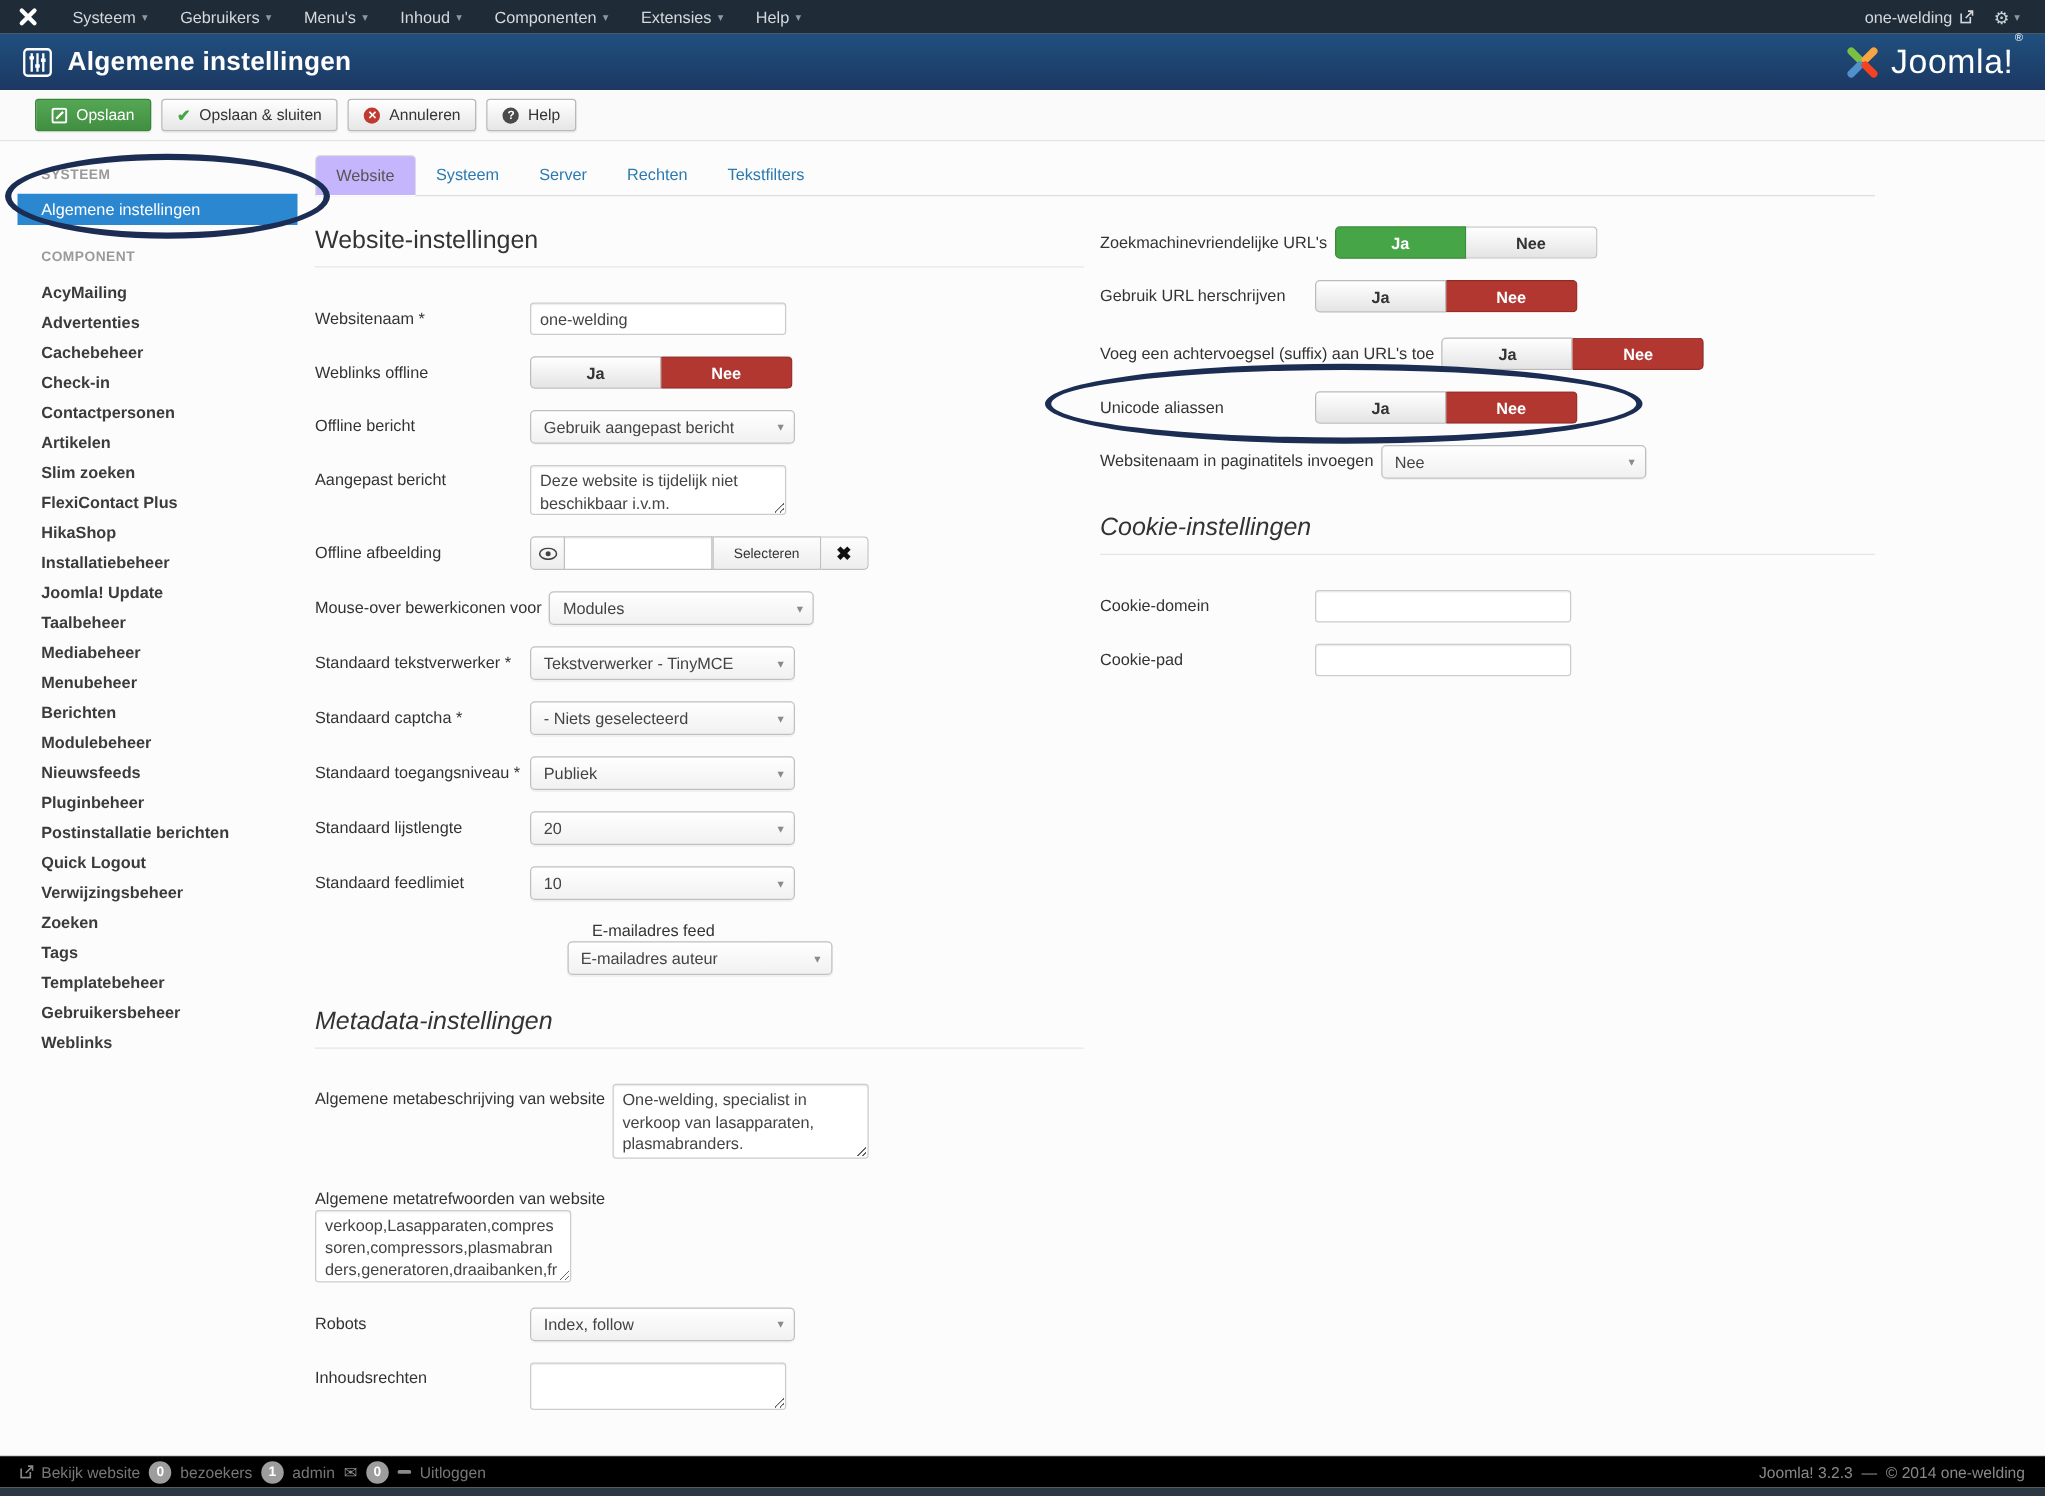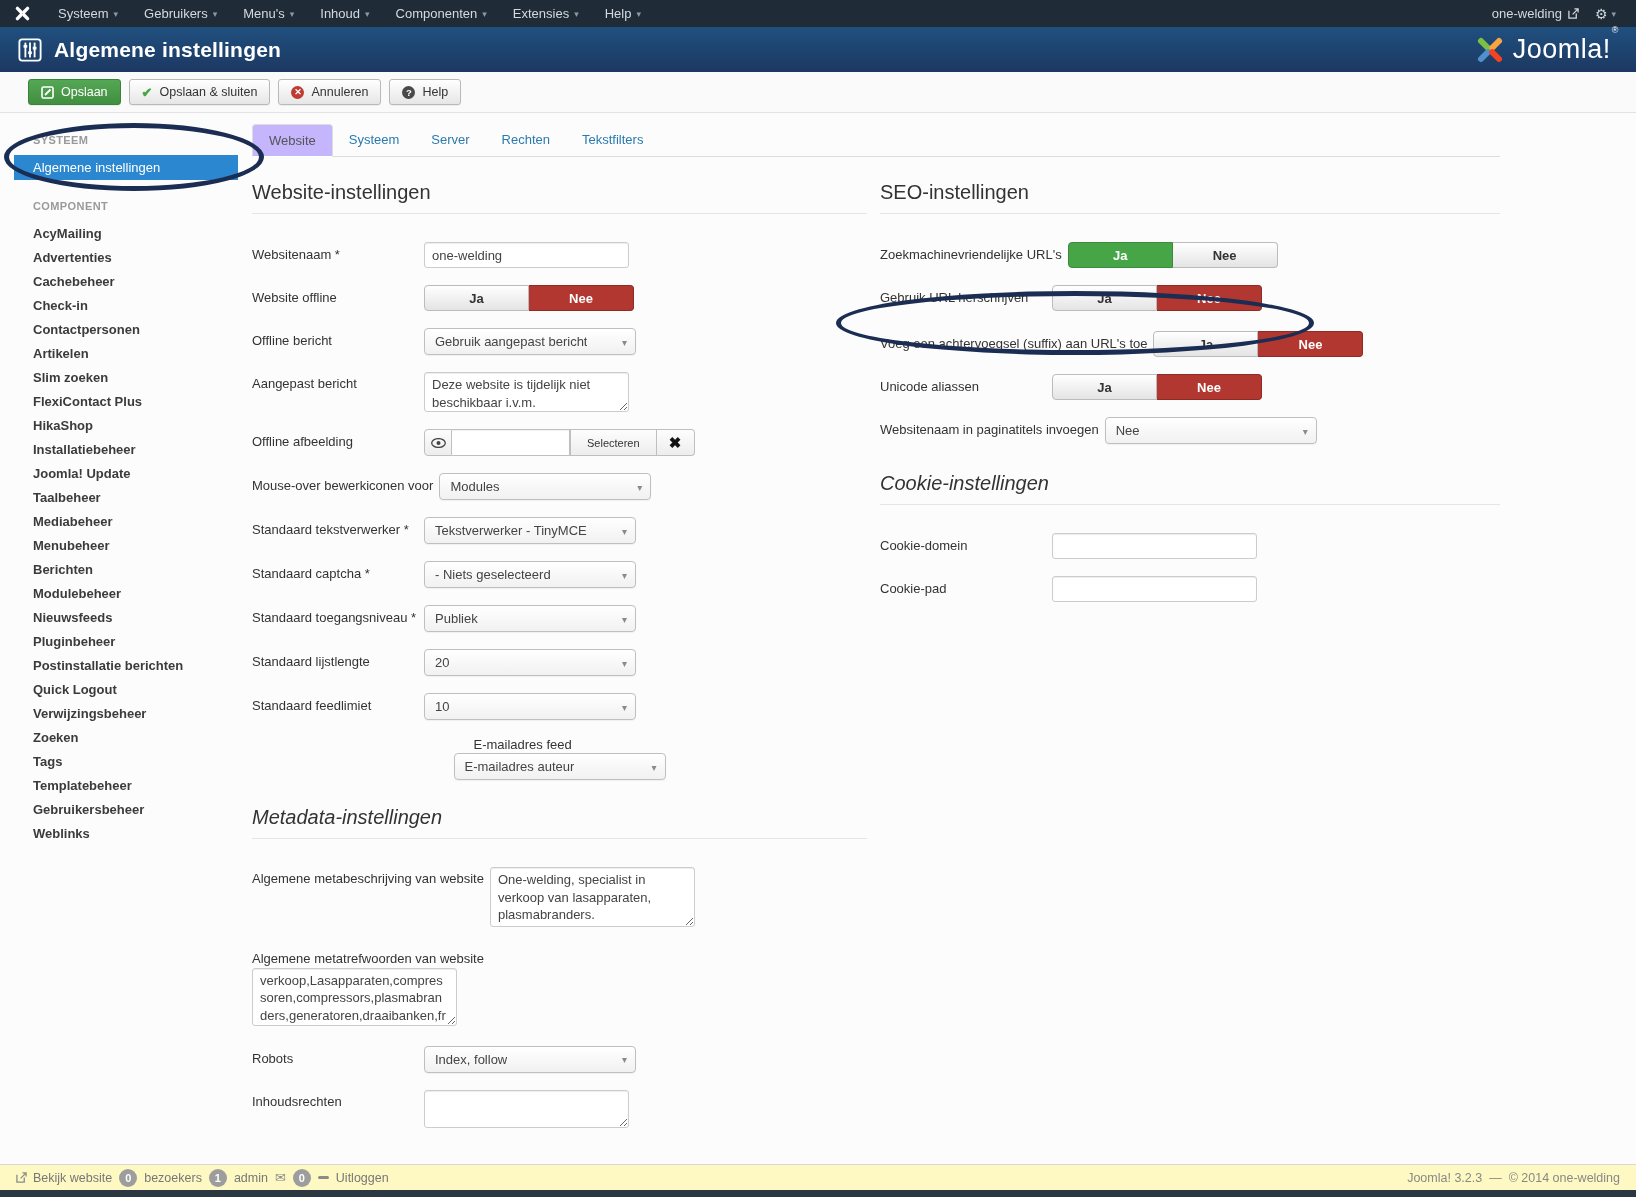--- a/index.html
+++ b/index.html
@@ -112,21 +112,21 @@
                   background:#fff; font-family:"Liberation Sans",sans-serif; }
   .seg-btn { padding:0 16px; font-size:11px; color:#333; }
   .seg-x { width:38px; border-radius:0 4px 4px 0; font-weight:bold; font-size:15px; color:#111; }
 
   
   .ellipse { position:absolute; border:5px solid #1b2d52; border-radius:50%; pointer-events:none; z-index:20; }
   .ellipse-sidebar { left:4px; top:123px; width:260px; height:68px; }
   .ellipse-seo { left:836px; top:291px; width:478px; height:64px; }
 
   
-  .footer { position:absolute; left:0; top:1164px; width:100%; height:26px; background:#fef9c3;
+  .footer { position:absolute; left:0; top:1164px; width:100%; height:26px; background:#000000;
             border-top:1px solid #d8d8d8; display:flex; align-items:center; padding:0 16px;
             color:#777; font-size:12.5px; }
   .foot-left { display:flex; align-items:center; gap:7px; }
   .foot-link { display:flex; align-items:center; gap:6px; cursor:pointer; color:#777; }
   .badge { width:18px; height:18px; border-radius:50%; background:#9d9d9d; color:#fff; font-size:11px;
            font-weight:bold; display:inline-flex; align-items:center; justify-content:center; }
   .envelope { font-size:13px; color:#8a8a8a; }
   .dash-icon { width:11px; height:3px; background:#8a8a8a; border-radius:2px; display:inline-block; }
   .foot-right { margin-left:auto; color:#888; }
   .bottom-strip { position:absolute; left:0; top:1190px; width:100%; height:7px; background:#2b3743; }
@@ -281,21 +281,21 @@
 
       <div class="col-left">
         <h2 class="section">Website-instellingen</h2>
 
         <div class="frow">
           <div class="flabel">Websitenaam *</div>
           <input class="fin" value="one-welding" style="">
         </div>
 
         <div class="frow">
-          <div class="flabel">Website offline</div>
+          <div class="flabel">Weblinks offline</div>
           <div class="btn-group">
             <button class="tbtn">Ja</button>
             <button class="tbtn on-red">Nee</button>
           </div>
         </div>
 
         <div class="frow">
           <div class="flabel">Offline bericht</div>
           <div class="fselect">
             <span class="fselect-text">Gebruik aangepast bericht</span>
@@ -399,21 +399,20 @@
           </div>
         </div>
 
         <div class="frow top">
           <div class="flabel">Inhoudsrechten</div>
           <textarea class="fta ta-rights" style=""></textarea>
         </div>
       </div>
 
       <div class="col-right">
-        <h2 class="section">SEO-instellingen</h2>
 
         <div class="frow">
           <div class="flabel">Zoekmachinevriendelijke URL's</div>
           <div class="btn-group">
             <button class="tbtn on-green">Ja</button>
             <button class="tbtn">Nee</button>
           </div>
         </div>
 
         <div class="frow" style="margin-bottom:20px;">

